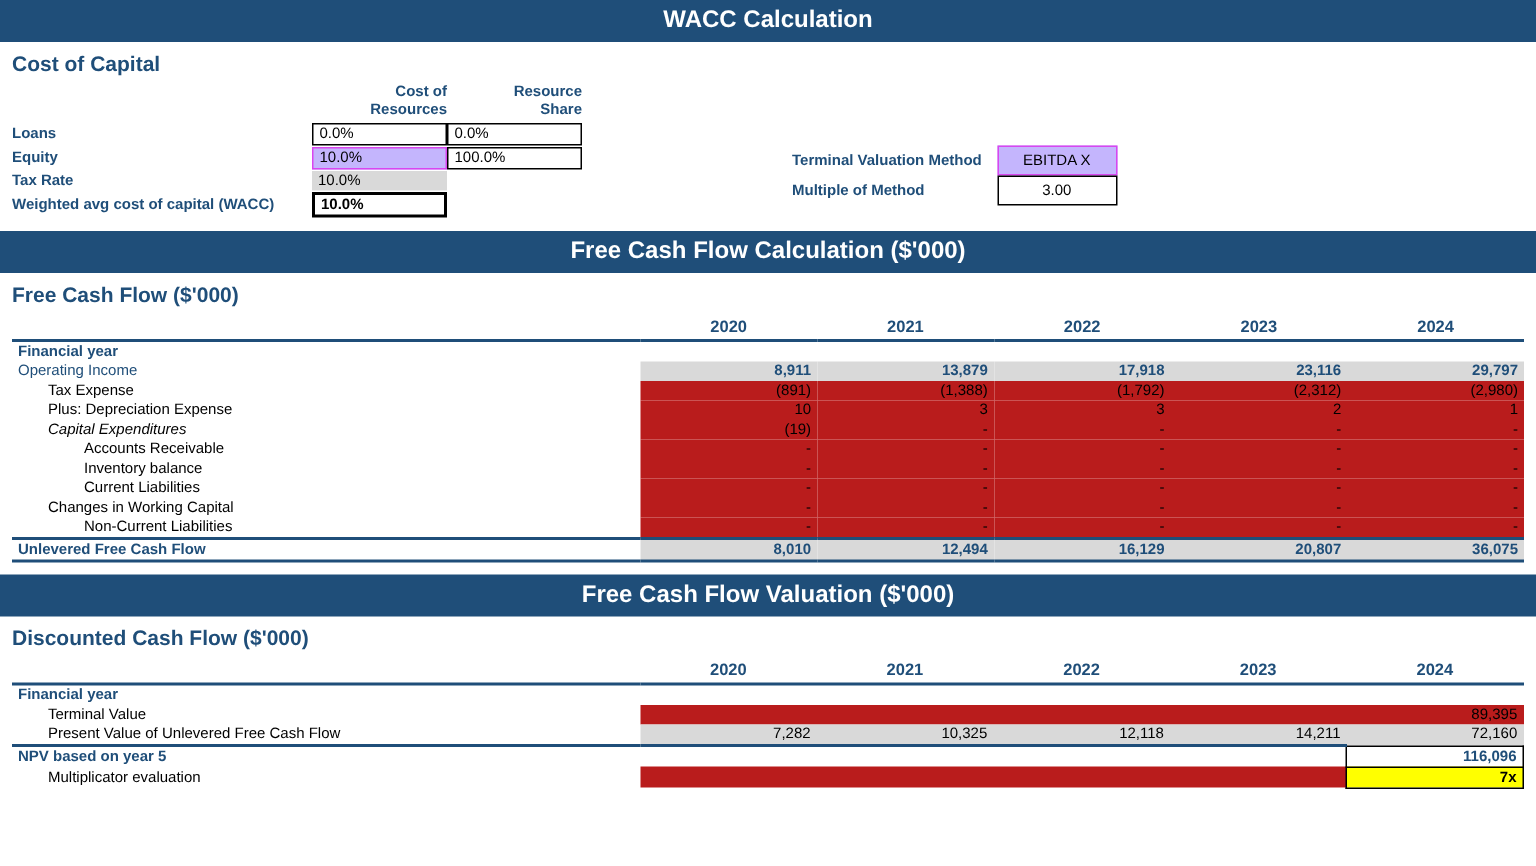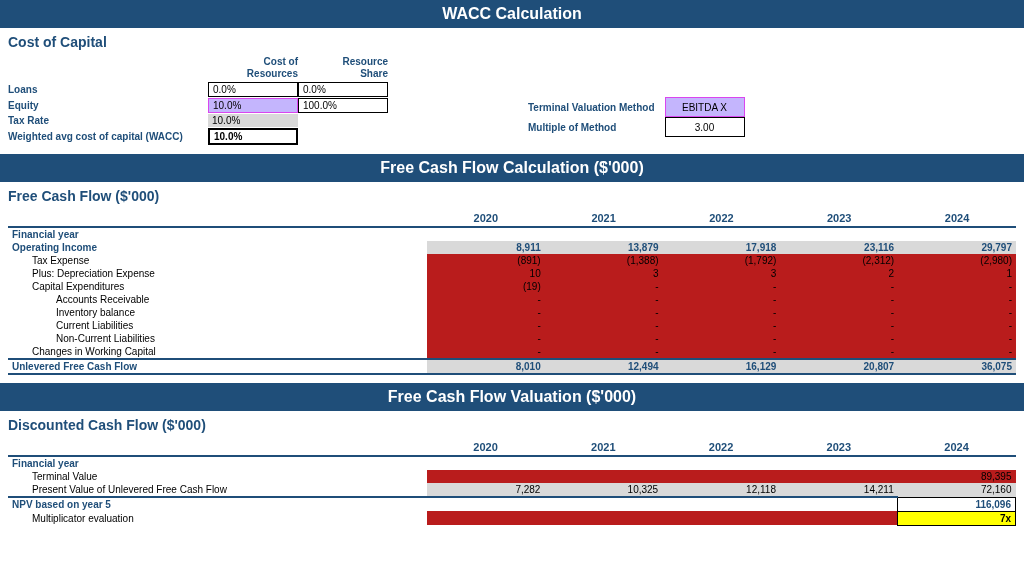--- a/index.html
+++ b/index.html
@@ -276,21 +276,21 @@
       <tbody id="fcf-tbody">
       <tr>
             <td style="font-weight: bold; color: rgb(31, 78, 121);">Financial year</td>
             <td></td>
             <td></td>
             <td></td>
             <td></td>
             <td></td>
           </tr>
           <tr class="row-main">
-            <td style="font-weight: bold; color: rgb(31, 78, 121);">Operating Income</td>
+            <td style="font-weight: normal; color: rgb(31, 78, 121);">Operating Income</td>
             <td class="num-cell bg-gray" style="font-weight: bold; color: rgb(31, 78, 121);">8,911</td>
             <td class="num-cell bg-gray" style="font-weight: bold; color: rgb(31, 78, 121);">13,879</td>
             <td class="num-cell bg-gray" style="font-weight: bold; color: rgb(31, 78, 121);">17,918</td>
             <td class="num-cell bg-gray" style="font-weight: bold; color: rgb(31, 78, 121);">23,116</td>
             <td class="num-cell bg-gray" style="font-weight: bold; color: rgb(31, 78, 121);">29,797</td>
           </tr>
           <tr>
             <td style="padding-left: 24px;">Tax Expense</td>
             <td class="num-cell bg-white">(891)</td>
             <td class="num-cell bg-white">(1,388)</td>
@@ -300,21 +300,21 @@
           </tr>
           <tr>
             <td style="padding-left: 24px;">Plus: Depreciation Expense</td>
             <td class="num-cell bg-white">10</td>
             <td class="num-cell bg-white">3</td>
             <td class="num-cell bg-white">3</td>
             <td class="num-cell bg-white">2</td>
             <td class="num-cell bg-white">1</td>
           </tr>
           <tr>
-            <td style="padding-left: 24px;">Capital Expenditures</td>
+            <td style="padding-left: 24px; font-style: italic;">Capital Expenditures</td>
             <td class="num-cell bg-white">(19)</td>
             <td class="num-cell bg-white">-</td>
             <td class="num-cell bg-white">-</td>
             <td class="num-cell bg-white">-</td>
             <td class="num-cell bg-white">-</td>
           </tr>
           <tr>
             <td style="padding-left: 48px;">Accounts Receivable</td>
             <td class="num-cell bg-white">-</td>
             <td class="num-cell bg-white">-</td>
@@ -332,29 +332,29 @@
           </tr>
           <tr>
             <td style="padding-left: 48px;">Current Liabilities</td>
             <td class="num-cell bg-white">-</td>
             <td class="num-cell bg-white">-</td>
             <td class="num-cell bg-white">-</td>
             <td class="num-cell bg-white">-</td>
             <td class="num-cell bg-white">-</td>
           </tr>
           <tr>
+            <td style="padding-left: 24px;">Changes in Working Capital</td>
+            <td class="num-cell bg-white">-</td>
+            <td class="num-cell bg-white">-</td>
+            <td class="num-cell bg-white">-</td>
+            <td class="num-cell bg-white">-</td>
+            <td class="num-cell bg-white">-</td>
+          </tr>
+          <tr>
             <td style="padding-left: 48px;">Non-Current Liabilities</td>
-            <td class="num-cell bg-white">-</td>
-            <td class="num-cell bg-white">-</td>
-            <td class="num-cell bg-white">-</td>
-            <td class="num-cell bg-white">-</td>
-            <td class="num-cell bg-white">-</td>
-          </tr>
-          <tr>
-            <td style="padding-left: 24px;">Changes in Working Capital</td>
             <td class="num-cell bg-white">-</td>
             <td class="num-cell bg-white">-</td>
             <td class="num-cell bg-white">-</td>
             <td class="num-cell bg-white">-</td>
             <td class="num-cell bg-white">-</td>
           </tr>
           <tr class="row-total">
             <td style="font-weight: bold; color: rgb(31, 78, 121);">Unlevered Free Cash Flow</td>
             <td class="num-cell bg-gray" style="font-weight: bold; color: rgb(31, 78, 121);">8,010</td>
             <td class="num-cell bg-gray" style="font-weight: bold; color: rgb(31, 78, 121);">12,494</td>

